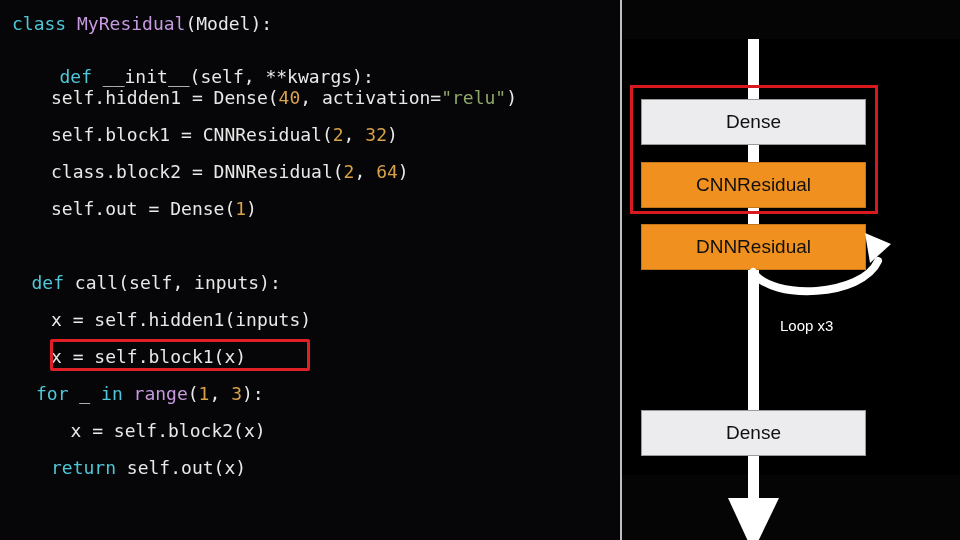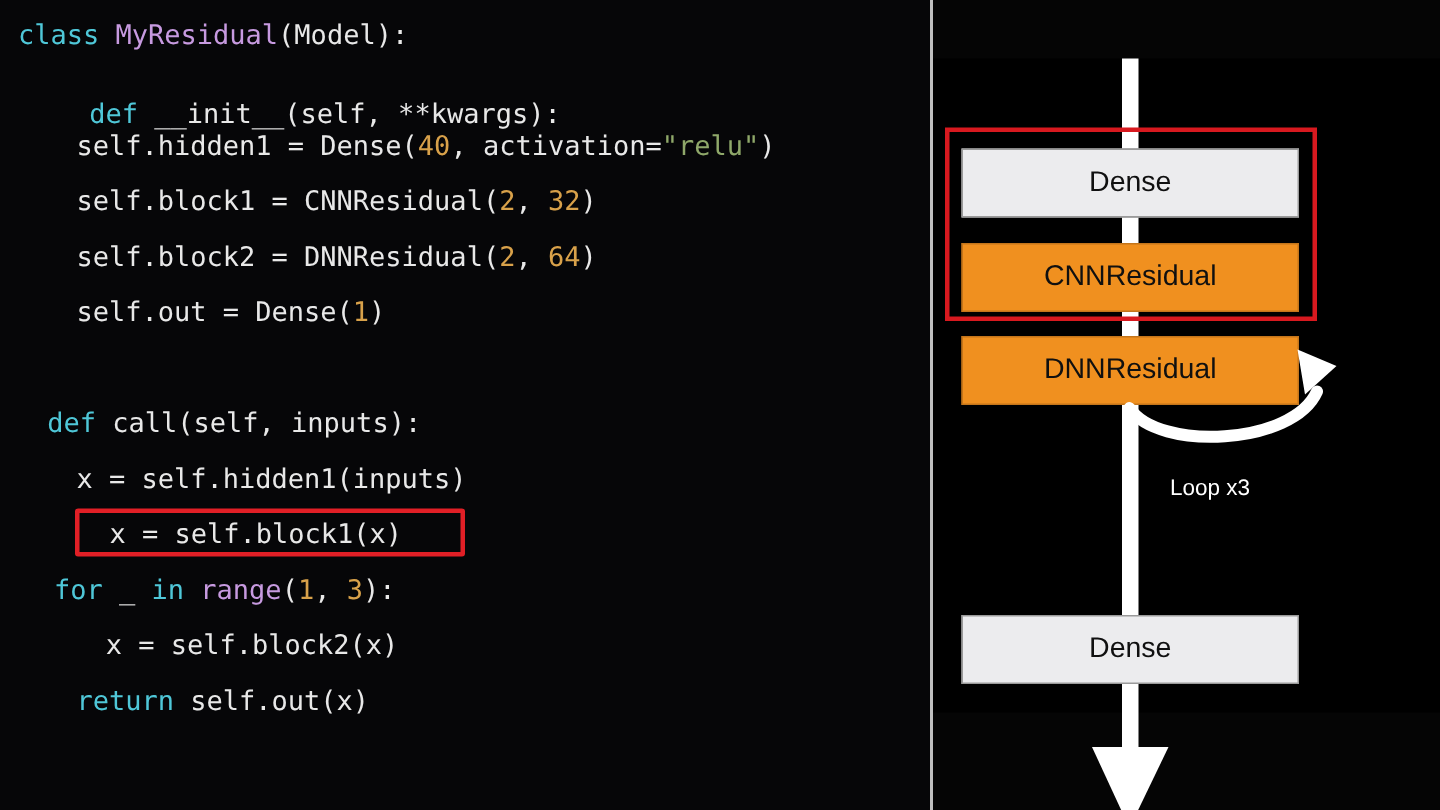--- a/index.html
+++ b/index.html
@@ -126,25 +126,25 @@
 <body>
 
 <div id="screen">
 
   <div id="code-pane">
     <div id="code-lines">
         <div class="code-line" style="top: 5px; padding-left: 12px;"><span class="tok-kw">class </span><span class="tok-fn">MyResidual</span><span class="tok-plain">(Model):</span></div>
         <div class="code-line" style="top: 58px; padding-left: 31.5px; margin-left: 28px;"><span class="tok-kw">def </span><span class="tok-plain">__init__(self, **kwargs):</span></div>
         <div class="code-line" style="top: 79px; padding-left: 51px;"><span class="tok-plain">self.hidden1 = Dense(</span><span class="tok-num">40</span><span class="tok-plain">, activation=</span><span class="tok-str">"relu"</span><span class="tok-plain">)</span></div>
         <div class="code-line" style="top: 116px; padding-left: 51px;"><span class="tok-plain">self.block1 = CNNResidual(</span><span class="tok-num">2</span><span class="tok-plain">, </span><span class="tok-num">32</span><span class="tok-plain">)</span></div>
-        <div class="code-line" style="top: 153px; padding-left: 51px;"><span class="tok-plain">self.block2 = DNNResidual(</span><span class="tok-num">2</span><span class="tok-plain">, </span><span class="tok-num">64</span><span class="tok-plain">)</span></div>
+        <div class="code-line" style="top: 153px; padding-left: 51px;"><span class="tok-plain">class.block2 = DNNResidual(</span><span class="tok-num">2</span><span class="tok-plain">, </span><span class="tok-num">64</span><span class="tok-plain">)</span></div>
         <div class="code-line" style="top: 190px; padding-left: 51px;"><span class="tok-plain">self.out = Dense(</span><span class="tok-num">1</span><span class="tok-plain">)</span></div>
         <div class="code-line" style="top: 264px; padding-left: 31.5px;"><span class="tok-kw">def </span><span class="tok-plain">call(self, inputs):</span></div>
         <div class="code-line" style="top: 301px; padding-left: 51px;"><span class="tok-plain">x = self.hidden1(inputs)</span></div>
-        <div class="code-line" style="top: 338px; padding-left: 73px;"><span class="tok-plain">x = self.block1(x)</span></div>
+        <div class="code-line" style="top: 338px; padding-left: 51px;"><span class="tok-plain">x = self.block1(x)</span></div>
         <div class="code-line" style="top: 375px; padding-left: 36px;"><span class="tok-kw">for </span><span class="tok-plain">_ </span><span class="tok-kw">in </span><span class="tok-fn">range</span><span class="tok-plain">(</span><span class="tok-num">1</span><span class="tok-plain">, </span><span class="tok-num">3</span><span class="tok-plain">):</span></div>
         <div class="code-line" style="top: 412px; padding-left: 70.5px;"><span class="tok-plain">x = self.block2(x)</span></div>
         <div class="code-line" style="top: 449px; padding-left: 51px;"><span class="tok-kw">return </span><span class="tok-plain">self.out(x)</span></div>
       </div>
     <div id="code-highlight"></div>
   </div>
 
   <div id="divider"></div>
 
   <div id="diagram-pane">

